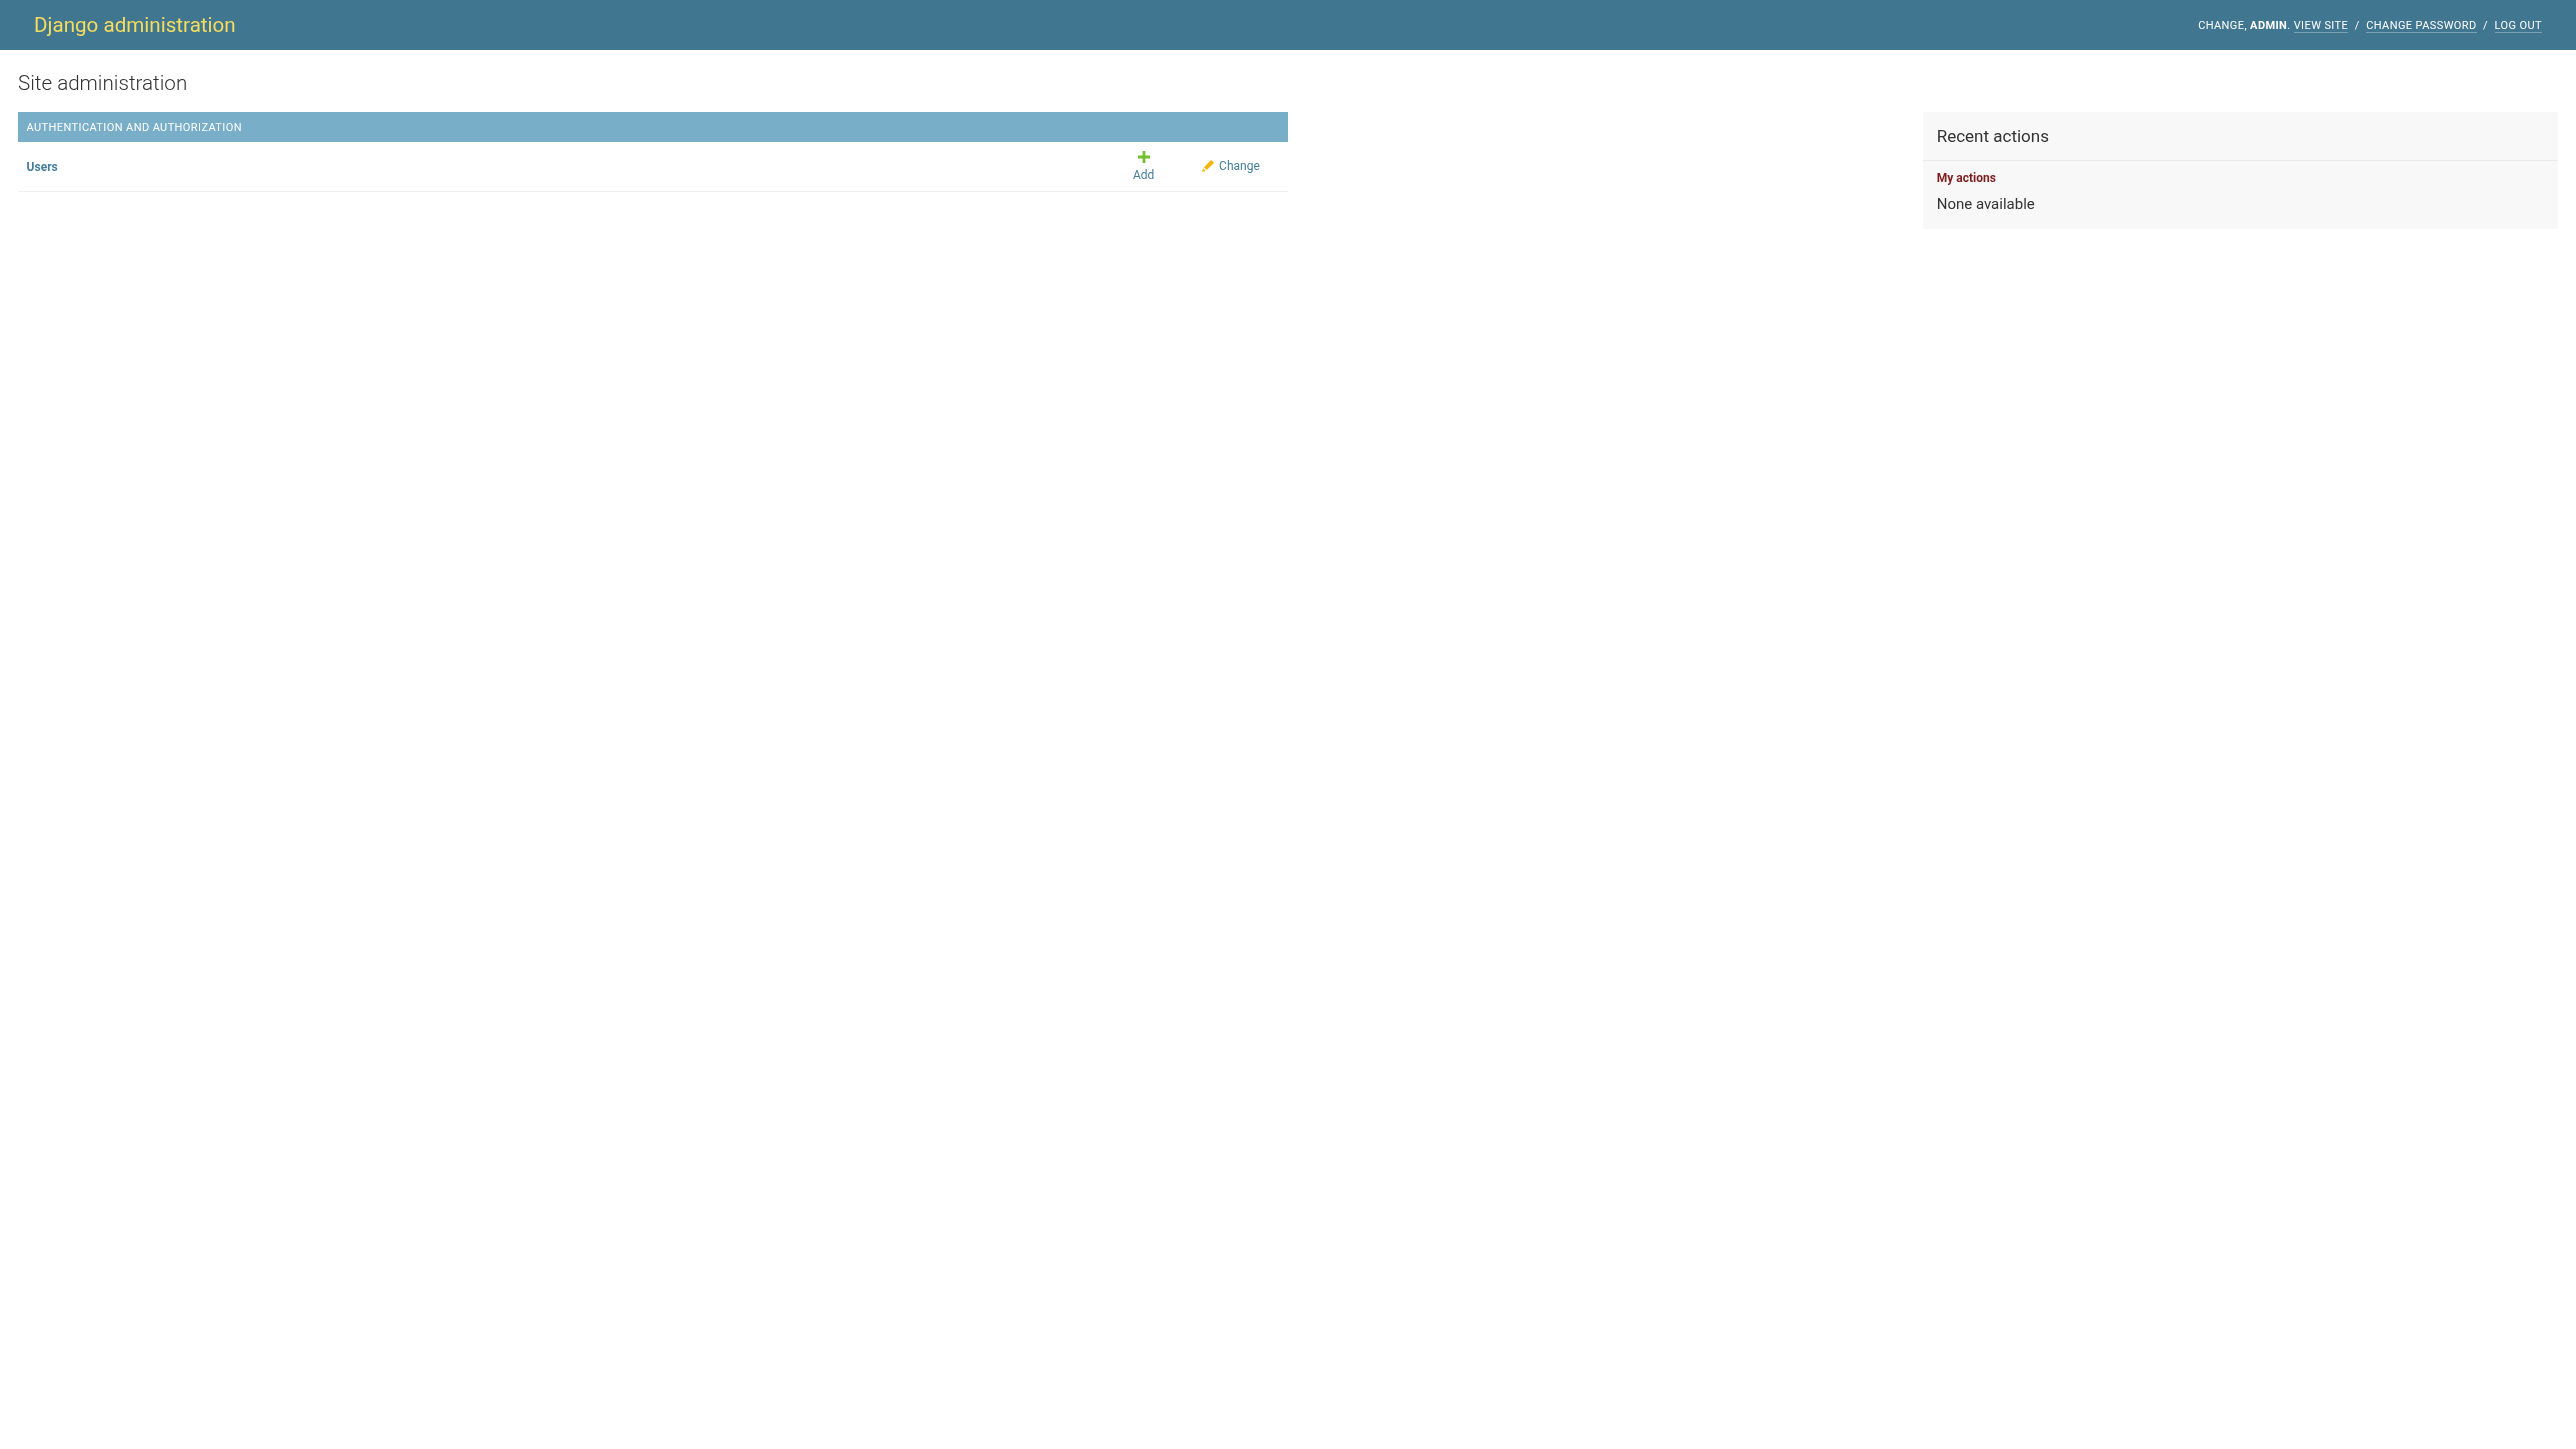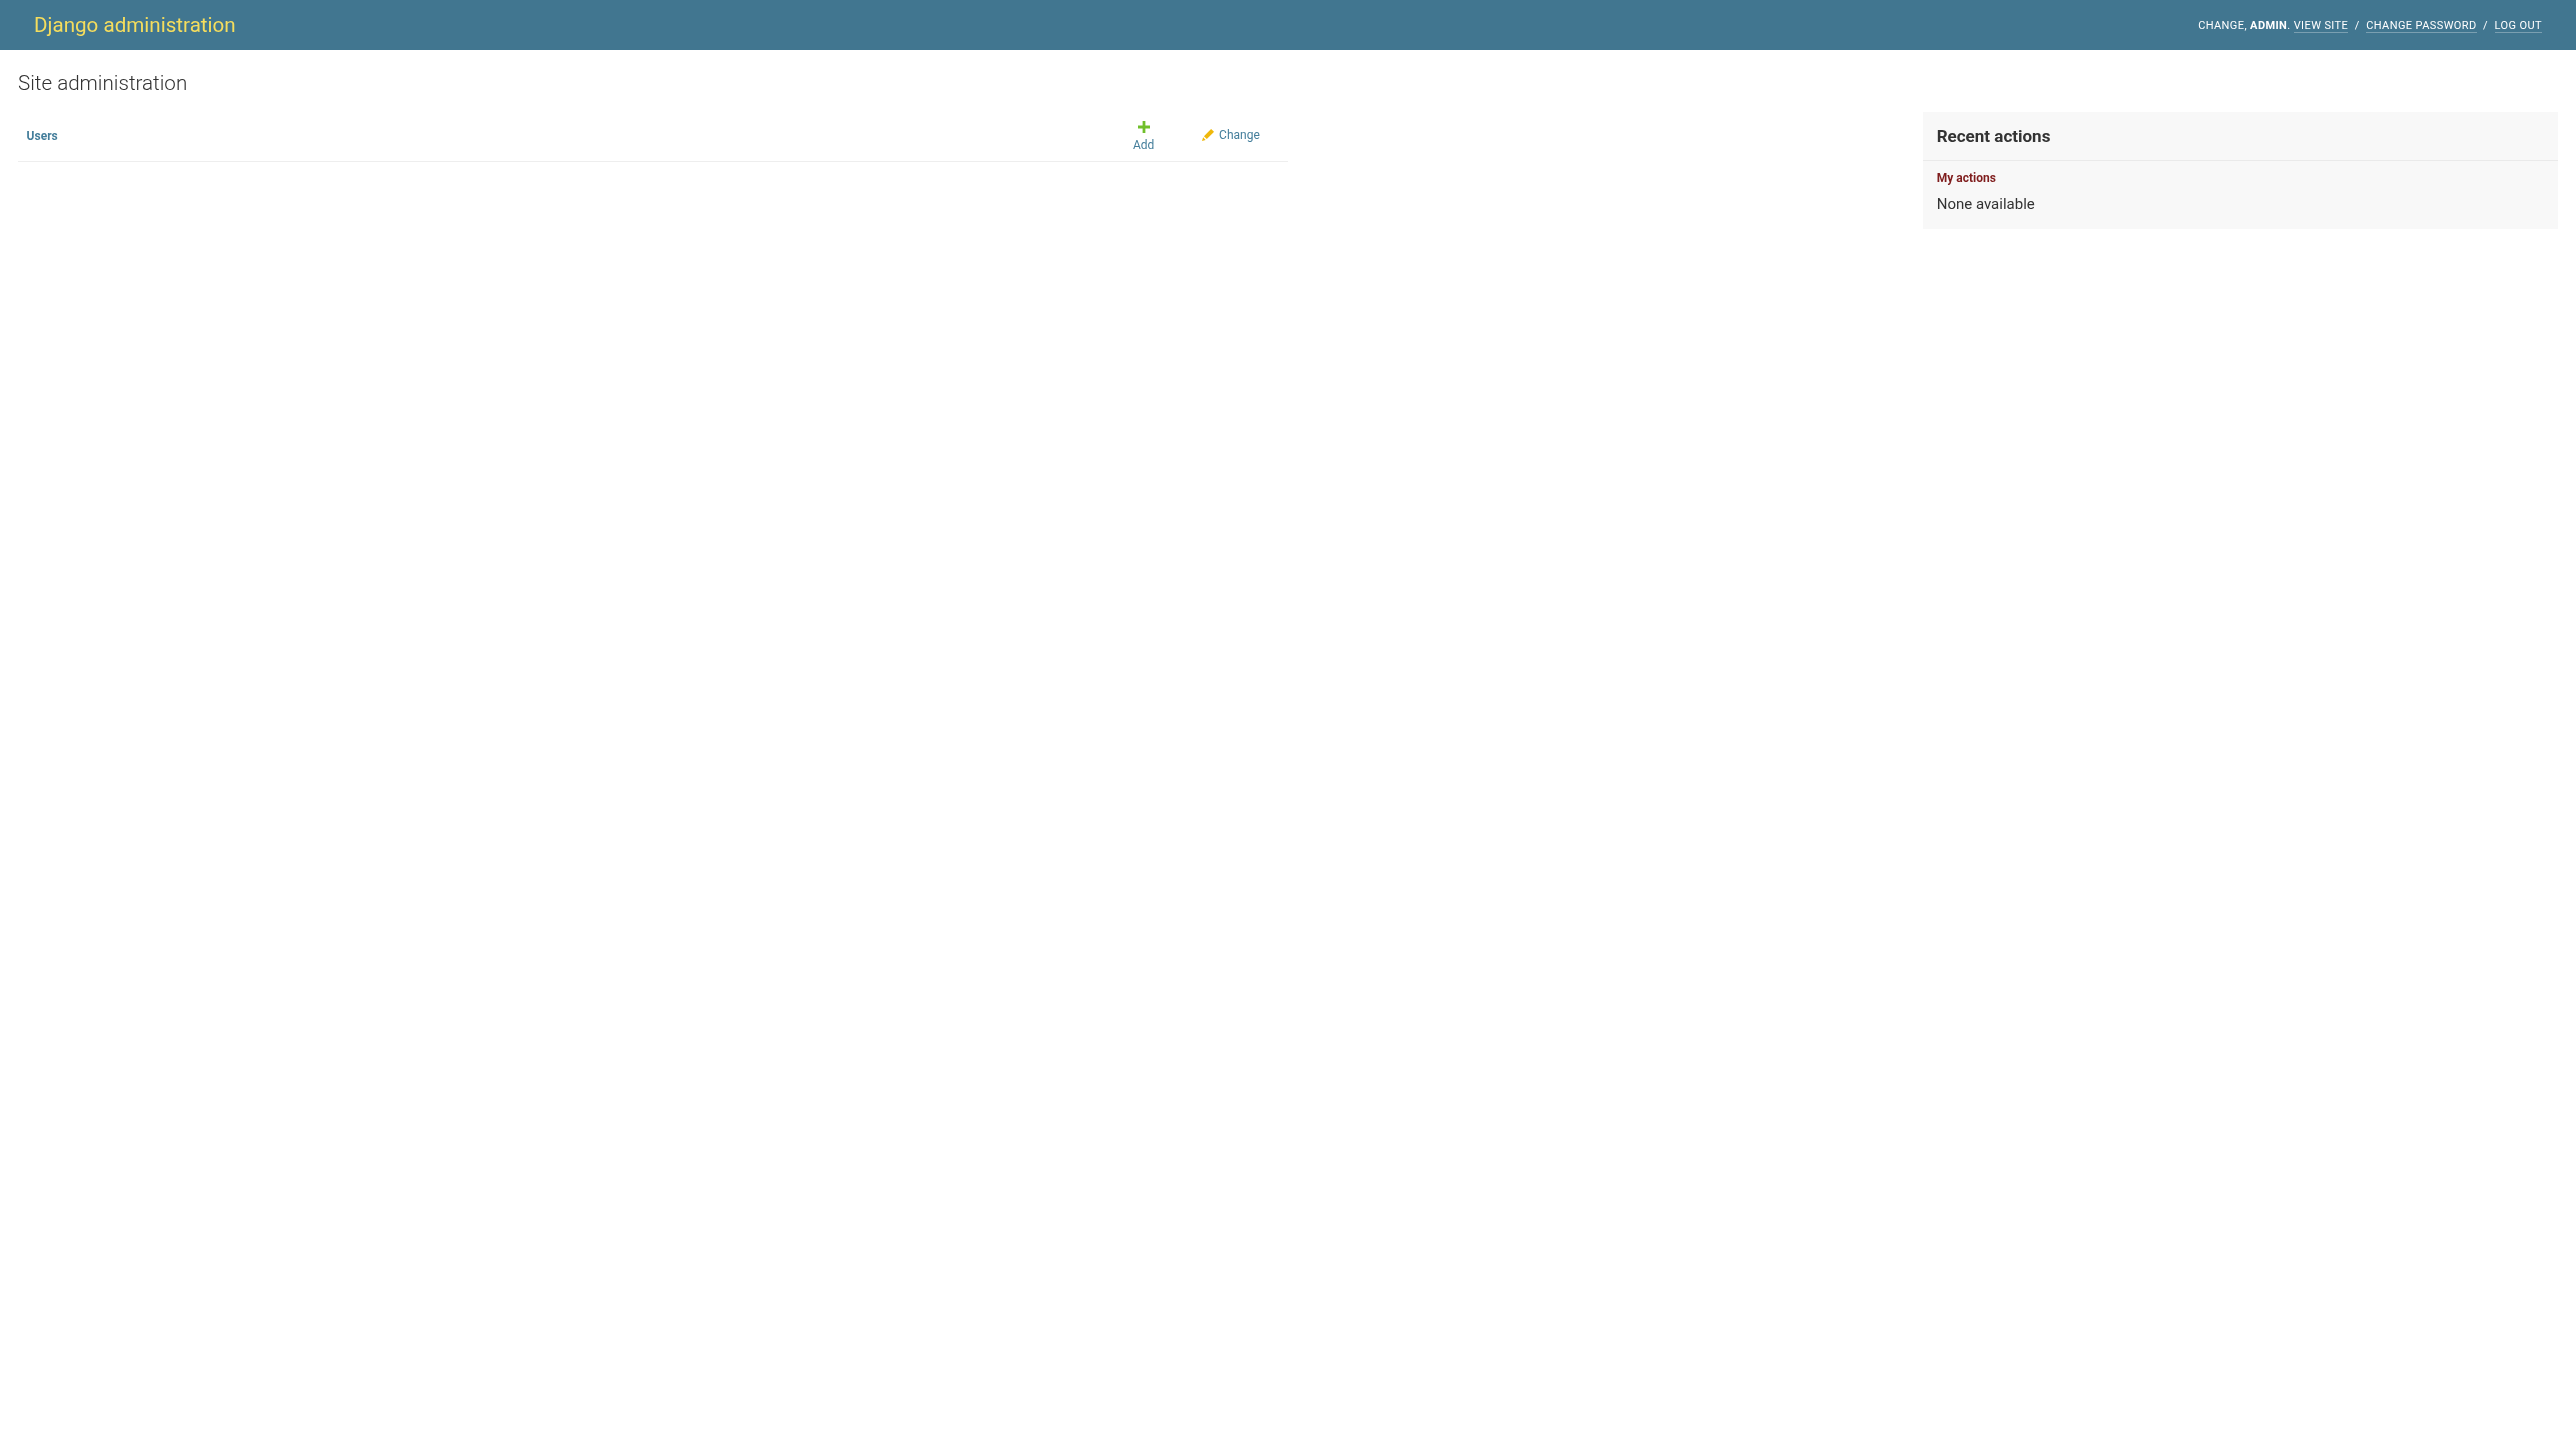--- a/index.html
+++ b/index.html
@@ -103,21 +103,21 @@
   td.change-cell { width: 86px; }
 
   
   #recent-actions-module {
     background: #f8f8f8;
     padding: 0;
   }
   #recent-actions-module h2 {
     background: #f8f8f8;
     color: #333;
-    font-weight: 700;
+    font-weight: 400;
     font-size: 17px;
     padding: 13.7px 13.7px 13.7px 13.7px;
     border-bottom: 0.9px solid #eaeaea;
   }
   #recent-actions-module h3 {
     font-size: 12px;
     font-weight: 700;
     color: #7f1d1d;
     padding: 10.3px 13.7px 5.1px;
   }
@@ -139,20 +139,21 @@
   </div>
 </div>
 
 <div id="content">
   <h1>Site administration</h1>
 
   <div id="content-main">
 
     <div class="module">
       <table>
+        <caption>AUTHENTICATION AND AUTHORIZATION</caption>
         <tbody>
           <tr>
             <th><a>Users</a></th>
             <td class="add-cell">
               <a class="addlink">
                 <svg viewBox="0 0 13 13">
                     <path fill="#70bf2b" d="M5 0h3v5h5v3H8v5H5V8H0V5h5z"></path>
                   </svg>
                 <span>Add</span>
               </a>

